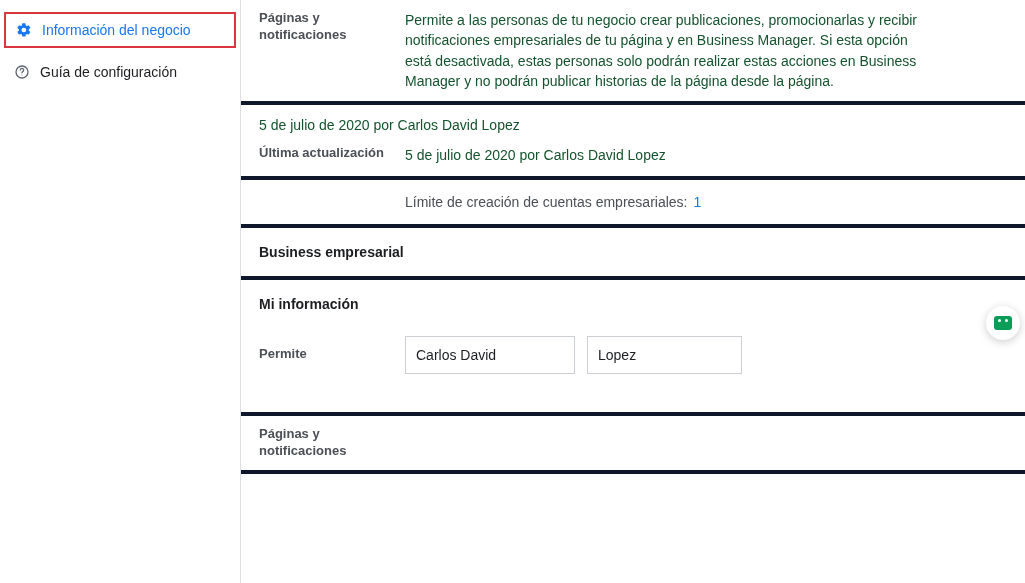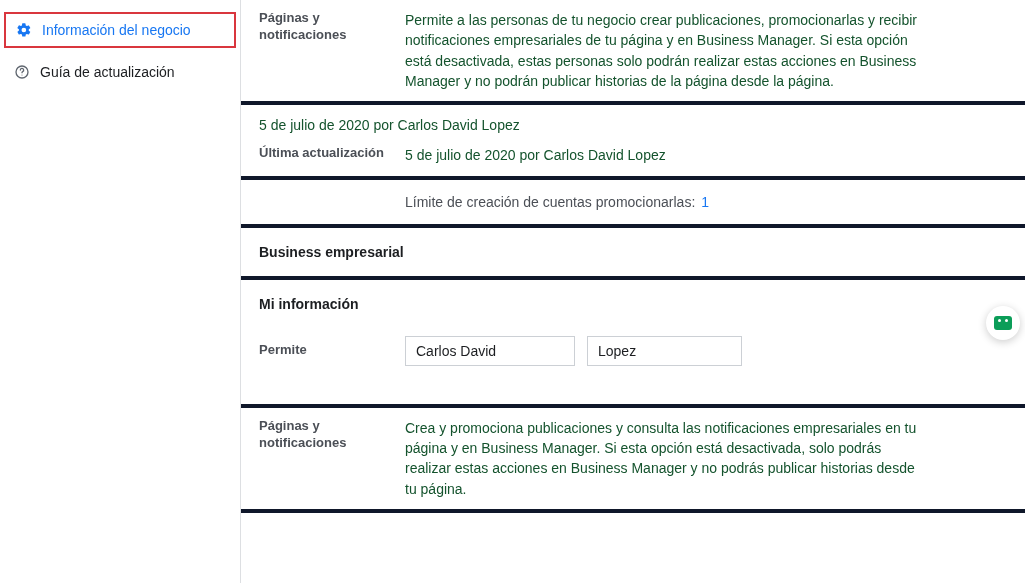--- a/index.html
+++ b/index.html
@@ -79,21 +79,21 @@
     .form-label {
       width: 130px;
       flex-shrink: 0;
       font-size: 13px;
       font-weight: 600;
       color: #4b4f56;
       line-height: 1.3;
     }
     .input-wrap { display: flex; gap: 12px; flex: 1; align-items: center; }
     input.text-field {
-      height: 30px;
+      height: 38px;
       border: 1px solid #ccd0d5;
       padding: 4px 10px;
       font-size: 14px;
       color: #1c1e21;
       background: #fff;
     }
     .first-name { width: 170px; }
     .last-name { width: 155px; }
     .email-highlight {
       border: 3px solid #d9363e;
@@ -155,21 +155,21 @@
       <span>Información del negocio</span>
     </div>
     <div class="sidebar-item">
       <span class="icon">
         <svg viewBox="0 0 24 24" width="16" height="16" fill="none" stroke="#606770" stroke-width="2">
             <circle cx="12" cy="12" r="9"></circle>
             <path d="M9.5 9a2.5 2.5 0 1 1 3.5 2.3c-.8.4-1 .9-1 1.7" stroke-linecap="round"></path>
             <circle cx="12" cy="16.5" r="0.8" fill="#606770" stroke="none"></circle>
           </svg>
       </span>
-      <span>Guía de actualización</span>
+      <span>Guía de configuración</span>
     </div>
   </aside>
 
   <main class="main">
 
     <div class="section-block">
       <div class="row paginas-row">
         <div class="label-col">Páginas y notificaciones</div>
         <div class="value-col">Permite a las personas de tu negocio crear publicaciones, promocionarlas y recibir notificaciones empresariales de tu página y en Business Manager. Si esta opción está desactivada, estas personas solo podrán realizar estas acciones en Business Manager y no podrán publicar historias de la página desde la página.</div>
       </div>
@@ -180,21 +180,21 @@
         <div class="value-col">5 de julio de 2020 por Carlos David Lopez</div>
       </div>
       <div class="row no-top">
         <div class="label-col">Última actualización</div>
         <div class="value-col">5 de julio de 2020 por Carlos David Lopez</div>
       </div>
     </div>
 
     <div class="section-block">
       <div class="limit-row">
-        <span class="limit-label">Límite de creación de cuentas promocionarlas:</span>
+        <span class="limit-label">Límite de creación de cuentas empresariales:</span>
         <span class="limit-count">1</span>
       </div>
     </div>
 
     <div class="section-block">
       <div class="section-heading">Business empresarial</div>
     </div>
 
     <div class="section-block mi-info-block">
       <div class="section-heading">Mi información</div>
@@ -208,18 +208,17 @@
         <div class="pw-badge">
           <div class="pw-inner"></div>
         </div>
       </div>
 
     </div>
 
     <div class="section-block">
       <div class="row paginas-row">
         <div class="label-col">Páginas y notificaciones</div>
-        <div class="value-col">Crea y promociona publicaciones y consulta las notificaciones empresariales en tu página y en Business Manager. Si esta opción está desactivada, solo podrás realizar estas acciones en Business Manager y no podrás publicar historias desde tu página.</div>
       </div>
     </div>
 
   </main>
 </div>
 
 </body></html>

